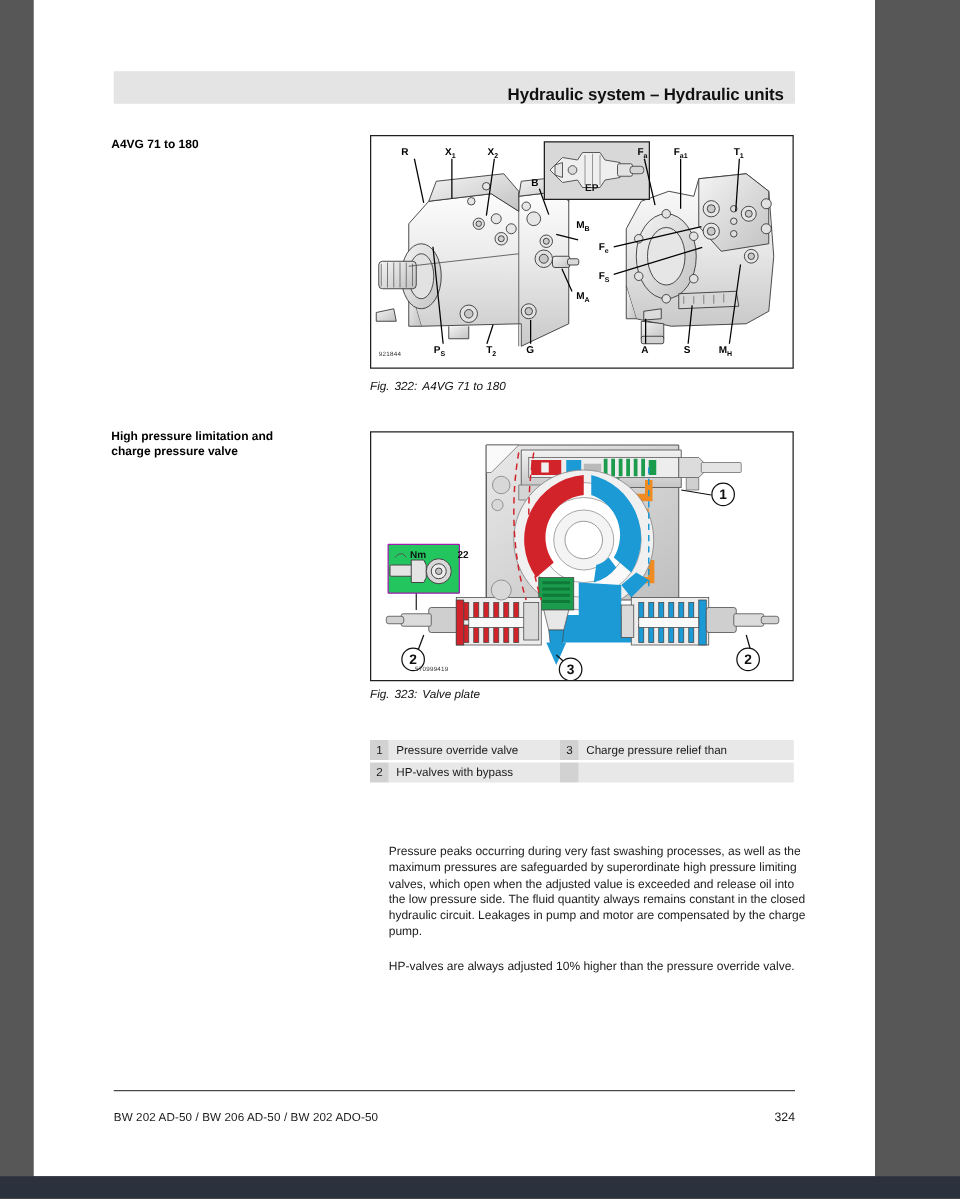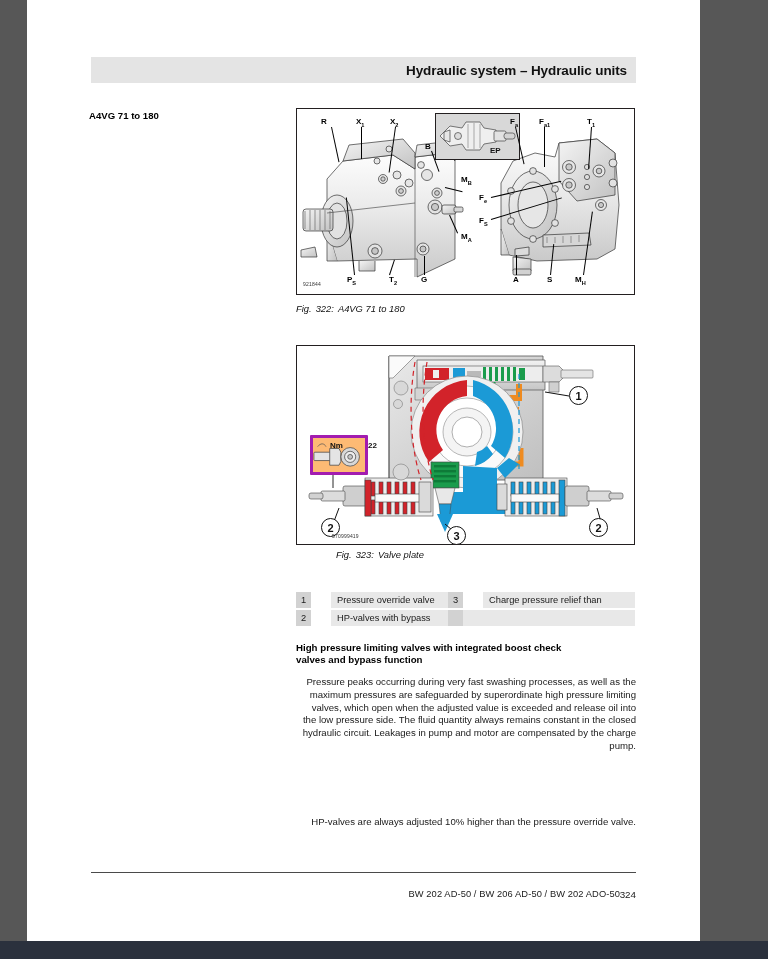--- a/index.html
+++ b/index.html
@@ -16,21 +16,21 @@
 
   #page {
     position:absolute; left:27px; top:0; width:673px; height:941px;
     background:#ffffff;
   }
 
   
   .hdr-band {
     position:absolute; left:64px; top:57px; width:545px; height:26px;
     background:#e4e4e4;
-    display:flex; align-items:center; justify-content:flex-end;
+    display:flex; align-items:flex-end; justify-content:flex-end;
   }
   .hdr-title {
     font-size:13.5px; font-weight:bold; color:#111;
     padding-right:9px; letter-spacing:-0.1px;
   }
 
   
   .margin-head {
     position:absolute; left:62px; width:175px;
     font-size:9.6px; font-weight:bold; color:#000; line-height:1.28;
@@ -42,60 +42,60 @@
   .figbox {
     position:absolute; border:1px solid #231f20; background:#fff; overflow:hidden;
   }
   #fig322 { left:269px; top:108px; width:339px; height:187px; }
   #fig323 { left:269px; top:345px; width:339px; height:200px; }
 
   .figcap {
     position:absolute; font-size:9.4px; font-style:italic; color:#111;
   }
   #cap322 { left:269px; top:303px; }
-  #cap323 { left:269px; top:549px;margin-left:40px; }
+  #cap323 { left:269px; top:549px; }
   .figcap .no { padding-right:4px; }
 
   
   #legend {
     position:absolute; left:269px; top:592px; width:339px;
     display:grid; grid-template-columns:15px 137px 15px 172px;
     grid-auto-rows:16px; gap:2px 0;
     font-size:9.3px; color:#1a1a1a;
   }
   #legend .num {
     background:#d2d2d2; display:flex; align-items:center; justify-content:center;
     font-size:9.3px;
   }
   #legend .txt {
-    background:#e8e8e8; display:flex; align-items:center; padding-left:6px;margin-left:20px;
+    background:#e8e8e8; display:flex; align-items:center; padding-left:6px;
   }
   #legend .sp-num { background:#d2d2d2; }
   #legend .sp-txt { background:#e8e8e8; }
 
   
   .body-h {
     position:absolute; left:269px; top:642px; width:340px;
     font-size:9.7px; font-weight:bold; color:#000; line-height:1.26;
   }
   .body-p {
-    position:absolute; left:269px; width:340px;
-    font-size:9.6px; color:#1a1a1a; line-height:1.33;text-align:right;
+    position:absolute; left:284px; width:340px;
+    font-size:9.6px; color:#1a1a1a; line-height:1.33;
   }
   #p1 { top:676px; }
-  #p2 { top:768px;margin-top:48px; }
+  #p2 { top:768px; }
 
   
   #foot-rule {
     position:absolute; left:64px; top:872px; width:545px;
     border-top:1px solid #4a4a4a;
   }
   #foot-text {
-    position:absolute; top:889px; left:48px; width:545px;
-    text-align:right; font-size:9.3px; color:#1a1a1a; letter-spacing:0.1px;
+    position:absolute; top:889px; left:64px; width:545px;
+    text-align:left; font-size:9.3px; color:#1a1a1a; letter-spacing:0.1px;
   }
   #foot-page {
     position:absolute; top:889px; right:64px;
     font-size:9.8px; color:#1a1a1a;
   }
 
   
   .lbl { position:absolute; font-size:8px; font-weight:bold; color:#000; white-space:nowrap; }
   .lbl sub { font-size:5.6px; }
   .leader { position:absolute; background:#000; }
@@ -107,41 +107,45 @@
   }
 
   
   .callout {
     position:absolute; width:19px; height:19px; border-radius:50%;
     border:1.6px solid #111; background:#fff;
     display:flex; align-items:center; justify-content:center;
     font-size:11px; font-weight:bold; color:#111;
   }
   .nmbadge {
-    position:absolute; border:3px solid #a21caf; background:#fdba74;
-    display:flex; align-items:center; border-radius:1px;
+    position:absolute; border:1px solid #a21caf; background:#22c55e;
+    display:flex; border-radius:1px;
   }
   .nmbadge .nmtxt { font-size:8px; font-weight:bold; color:#111; }
   .nmbadge .nmval { font-size:8px; font-weight:bold; color:#111; }
 </style>
 </head>
 <body>
 
 <div id="viewer">
 
   <div id="page">
 
     <div class="hdr-band">
       <span class="hdr-title">Hydraulic system – Hydraulic units</span>
     </div>
 
     <div class="margin-head" id="mh1">
       <span>A4VG 71 to 180</span>
     </div>
 
+    <div class="margin-head" id="mh2">
+      <span>High pressure limitation and</span><br>
+      <span>charge pressure valve</span>
+    </div>
 
     <div class="figbox" id="fig322">
 
       <svg width="337" height="185" viewBox="0 0 337 185">
         <defs>
           <linearGradient id="metal" x1="0" y1="0" x2="0" y2="1">
             <stop offset="0%" stop-color="#fdfdfd"></stop>
             <stop offset="45%" stop-color="#eaeaea"></stop>
             <stop offset="100%" stop-color="#c9c9c9"></stop>
           </linearGradient>
@@ -265,21 +269,21 @@
       <div class="lbl" style="left:93px; top:8px;">
         <span>X</span><sub>2</sub>
       </div>
       <div class="leader" style="left:98px; top:18px; width:1px; height:46px; transform:rotate(8deg); transform-origin:top;"></div>
 
       <div class="lbl" style="left:128px; top:33px;">
         <span>B</span>
       </div>
       <div class="leader" style="left:134px; top:42px; width:1px; height:22px; transform:rotate(-20deg); transform-origin:top;"></div>
 
-      <div class="lbl" style="left:150px; top:37px; color:#111;padding-left:43px;">
+      <div class="lbl" style="left:128px; top:37px; color:#111;padding-left:43px;">
         <span>EP</span>
       </div>
 
       <div class="lbl" style="left:213px; top:8px;">
         <span>F</span><sub>a</sub>
       </div>
       <div class="leader" style="left:218px; top:18px; width:1px; height:38px; transform:rotate(-13deg); transform-origin:top;"></div>
 
       <div class="lbl" style="left:242px; top:8px;">
         <span>F</span><sub>a1</sub>
@@ -525,24 +529,20 @@
       <div class="txt">Pressure override valve</div>
       <div class="num">3</div>
       <div class="txt">Charge pressure relief than</div>
 
       <div class="num">2</div>
       <div class="txt">HP-valves with bypass</div>
       <div class="sp-num"></div>
       <div class="sp-txt"></div>
     </div>
 
-    <div class="body-h">
-      <span>High pressure limiting valves with integrated boost check</span><br>
-      <span>valves and bypass function</span>
-    </div>
 
     <div class="body-p" id="p1">Pressure peaks occurring during very fast swashing processes, as well as the maximum pressures are safeguarded by superordinate high pressure limiting valves, which open when the adjusted value is exceeded and release oil into the low pressure side. The fluid quantity always remains constant in the closed hydraulic circuit. Leakages in pump and motor are compensated by the charge pump.</div>
 
     <div class="body-p" id="p2">HP-valves are always adjusted 10% higher than the pressure override valve.</div>
 
     <div id="foot-rule"></div>
     <div id="foot-text">BW 202 AD-50 / BW 206 AD-50 / BW 202 ADO-50</div>
     <div id="foot-page">324</div>
 
   </div>

